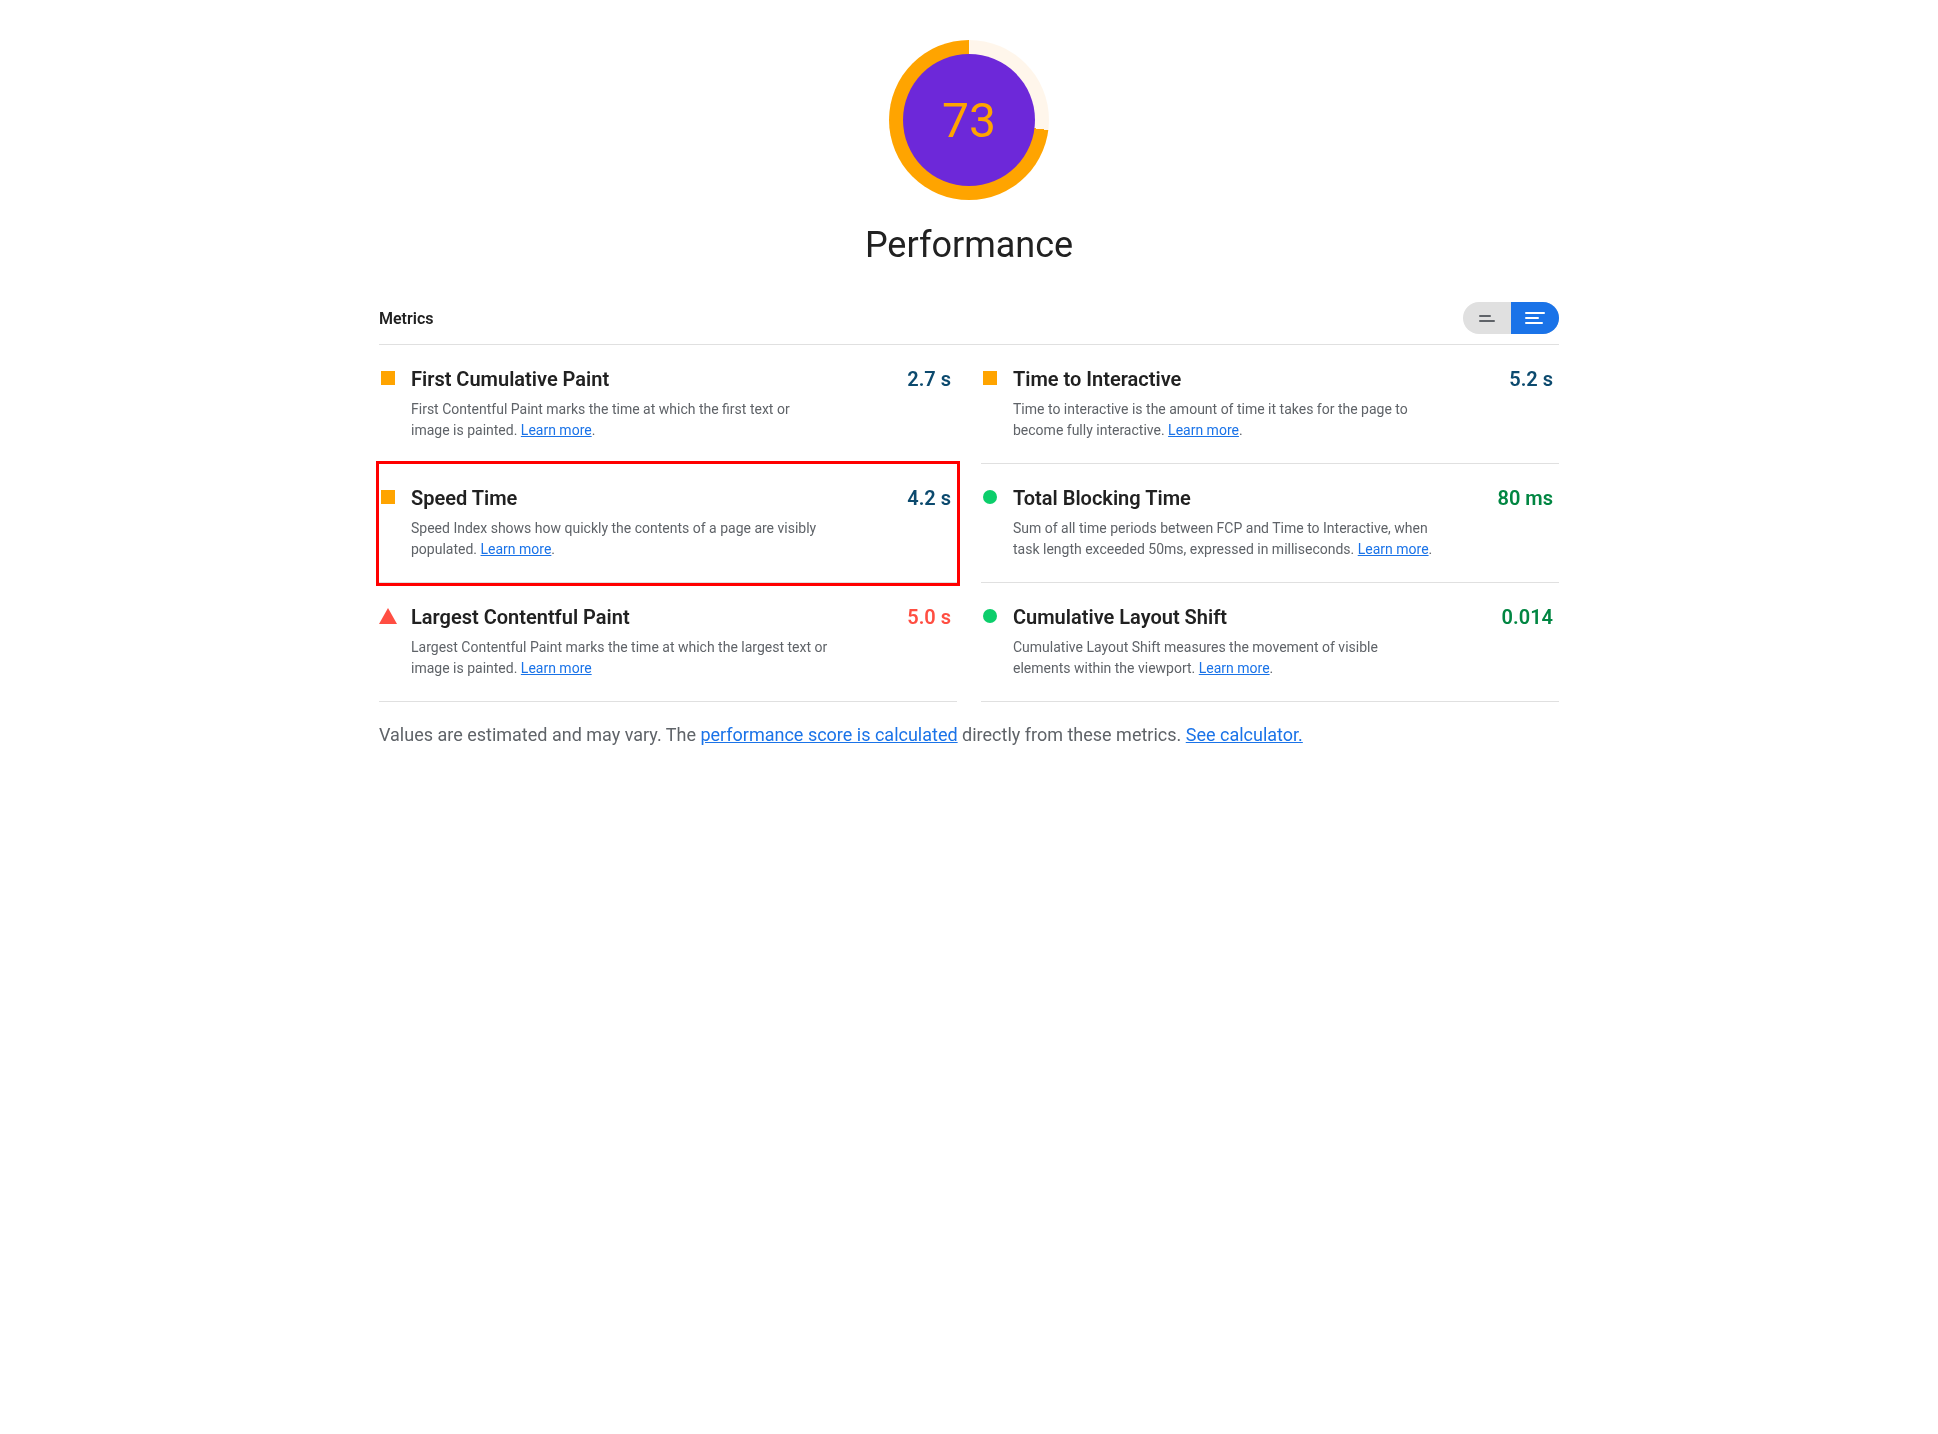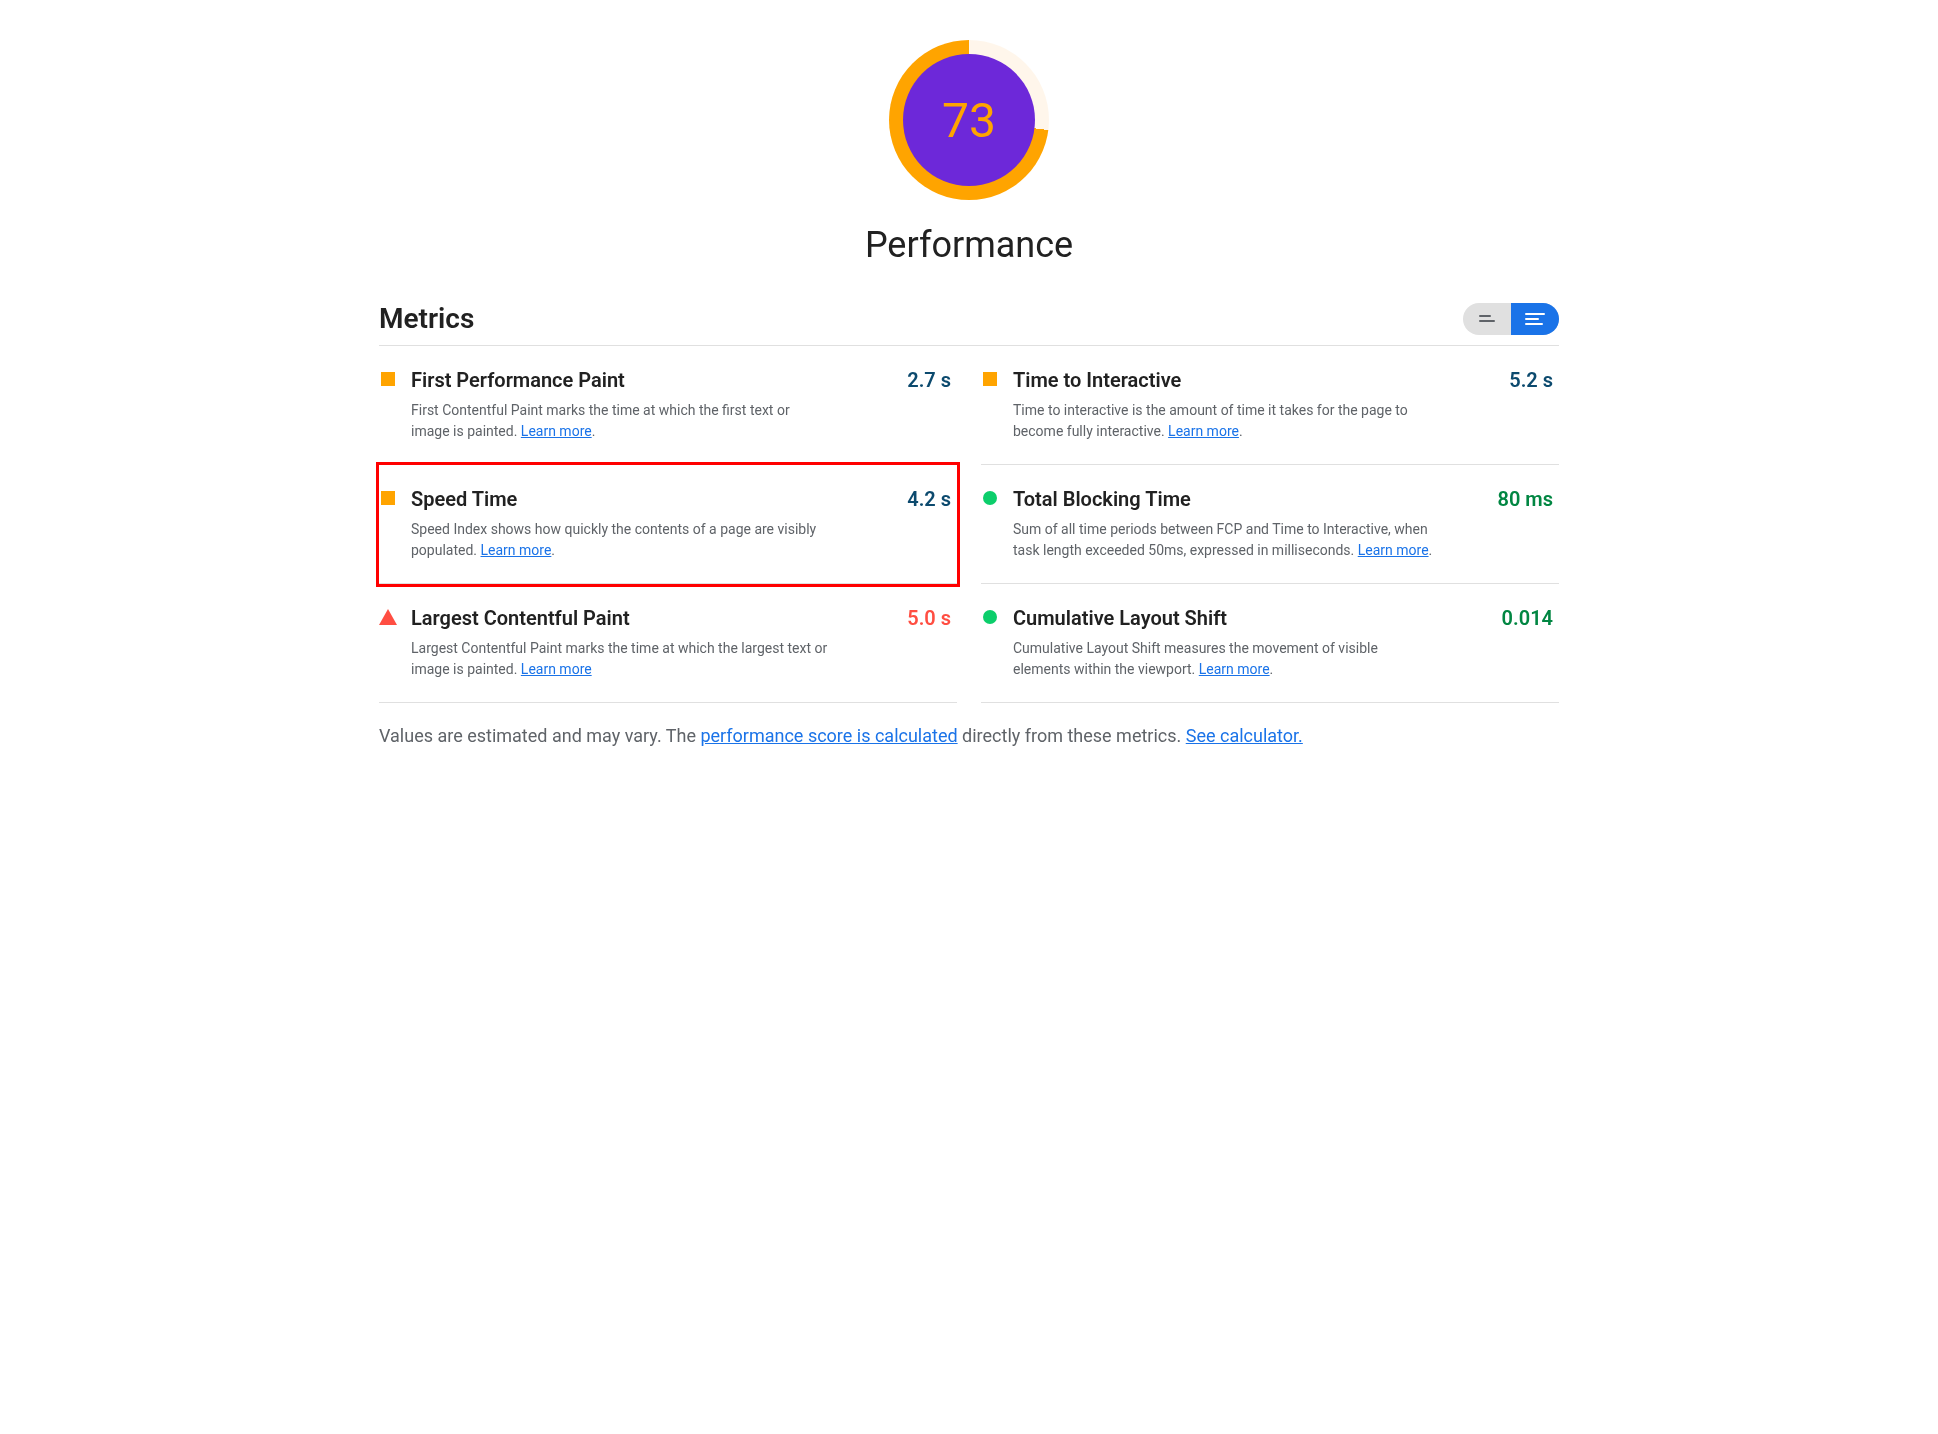--- a/index.html
+++ b/index.html
@@ -23,21 +23,21 @@
       display: flex; align-items: center; justify-content: center;
       font-size: 48px; font-weight: 400; color: #ffa400;
     }
     .gauge-label { font-size: 36px; font-weight: 400; color: #212121; margin-top: 24px; }
     .metrics-header {
       display: flex; justify-content: space-between; align-items: center;
       margin-top: 36px;
       border-bottom: 1px solid #e0e0e0;
       padding-bottom: 10px;
     }
-    .metrics-title { font-size: 28px; font-weight: 600; color: #212121; }
+    .metrics-title { font-size: 16px; font-weight: 600; color: #212121; }
     .toggle {
       display: inline-flex; border-radius: 999px; overflow: hidden;
       background: #e0e0e0; height: 32px;
     }
     .toggle-btn {
       width: 48px; display: flex; align-items: center; justify-content: center;
       cursor: pointer;
     }
     .toggle-btn.active { background: #1a73e8; }
     .toggle-line { width: 18px; height: 2px; background: #5f6368; border-radius: 2px; }
@@ -107,21 +107,21 @@
   </div>
 
   <div class="grid">
     <div class="col" id="col-left">
         <div class="metric">
           <div class="ic">
             <span class="sq"></span>
           </div>
           <div class="metric-body">
             <div class="metric-top">
-              <span class="metric-name">First Performance Paint</span>
+              <span class="metric-name">First Cumulative Paint</span>
               <span class="metric-value v-orange">2.7 s</span>
             </div>
             <div class="metric-desc">First Contentful Paint marks the time at which the first text or image is painted. <a class="lm">Learn more</a>.</div>
           </div>
         </div>
         <div class="metric highlighted">
           <div class="ic">
             <span class="sq"></span>
           </div>
           <div class="metric-body">

